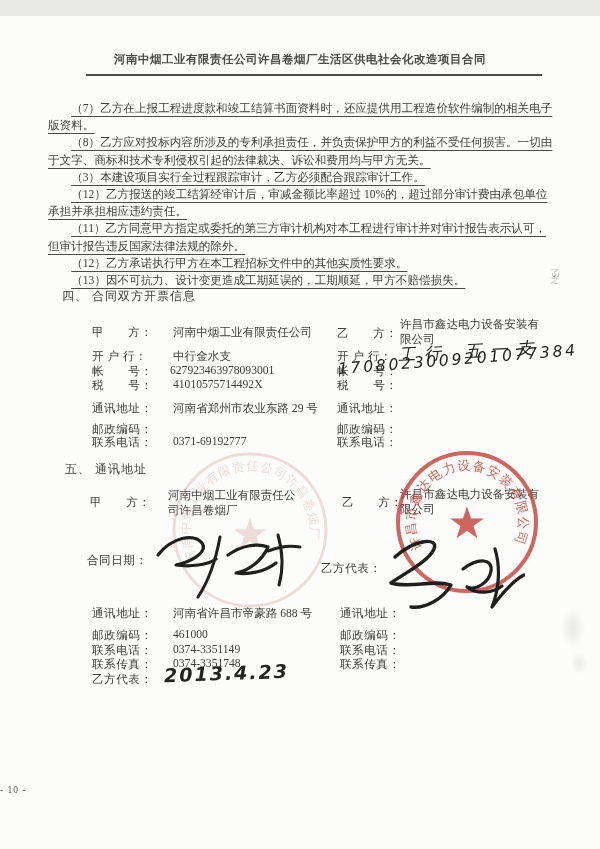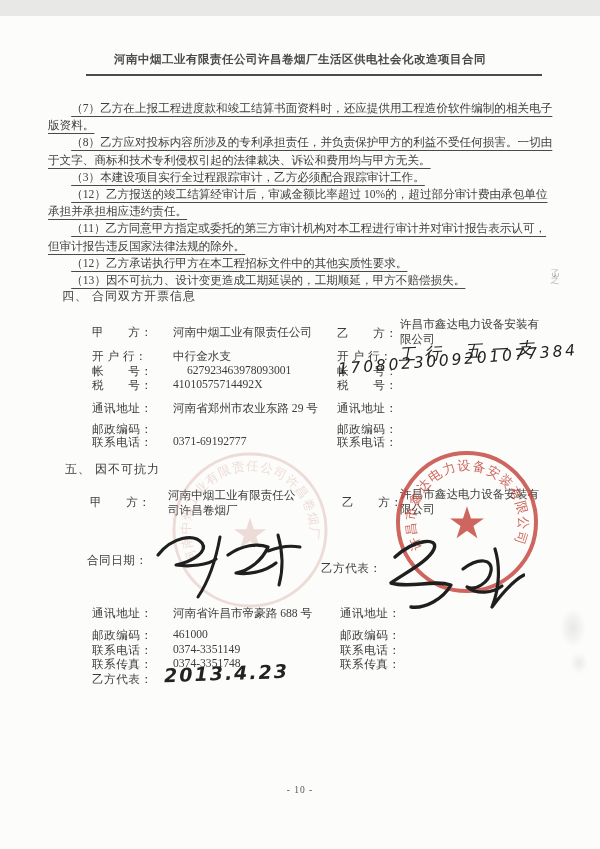--- a/index.html
+++ b/index.html
@@ -31,21 +31,21 @@
   .lbl{font-size:11.6px; color:#3c3c3c; letter-spacing:.5px;}
   .val{font-size:11.6px; color:#3c3c3c;}
   .wrapval{white-space:normal; line-height:14.5px;}
   .hand{
     font-family:"DejaVu Sans",sans-serif; font-style:italic; color:#222;
     white-space:pre;
   }
   .hw-bank{left:398px; top:324px; font-size:17px; letter-spacing:9px; transform:rotate(-3deg);}
   .hw-account{left:338px; top:344px; font-size:15.5px; letter-spacing:2.8px; transform:rotate(-4.5deg); transform-origin:left center;}
   .hw-date{left:164px; top:646px; font-size:19px; font-weight:bold; letter-spacing:2px; transform:rotate(-2deg);}
-  .pagenum{top:769px; left:0; right:0; text-align:center; font-size:9.5px; color:#555; letter-spacing:1px;}
+  .pagenum{top:769px; left:0; right:0; font-size:9.5px; color:#555; letter-spacing:1px;}
   .stamp{pointer-events:none;}
   .margin-marks{
     left:548px; top:246px; writing-mode:vertical-rl; font-size:9px;
     color:rgba(130,130,138,.55); letter-spacing:5px;
     font-family:"DejaVu Sans",sans-serif;
   }
   .smudge{border-radius:50%; pointer-events:none;}
   .smudge1{left:560px; top:592px; width:26px; height:40px;
     background:radial-gradient(closest-side, rgba(140,140,140,.18), rgba(140,140,140,0));}
   .smudge2{left:570px; top:636px; width:18px; height:22px;
@@ -70,42 +70,42 @@
     <p>（13）因不可抗力、设计变更造成工期延误的，工期顺延，甲方不赔偿损失。</p>
   </div>
 
   <div class="abs sec-heading" style="left:62px;top:272px">四、 合同双方开票信息</div>
 
   <div class="abs lbl" style="left:92px;top:309px">甲　　方：</div>
   <div class="abs val" style="left:173px;top:309px">河南中烟工业有限责任公司</div>
   <div class="abs lbl" style="left:92px;top:333px">开 户 行：</div>
   <div class="abs val" style="left:173px;top:333px">中行金水支</div>
   <div class="abs lbl" style="left:92px;top:348px">帐　　号：</div>
-  <div class="abs val" style="left:187px;top:348px">627923463978093001</div>
+  <div class="abs val" style="left:170px;top:348px">627923463978093001</div>
   <div class="abs lbl" style="left:92px;top:362px">税　　号：</div>
   <div class="abs val" style="left:173px;top:362px">41010575714492X</div>
   <div class="abs lbl" style="left:92px;top:385px">通讯地址：</div>
   <div class="abs val" style="left:173px;top:385px">河南省郑州市农业东路 29 号</div>
   <div class="abs lbl" style="left:92px;top:406px">邮政编码：</div>
   <div class="abs lbl" style="left:92px;top:419px">联系电话：</div>
   <div class="abs val" style="left:173px;top:419px">0371-69192777</div>
 
   <div class="abs lbl" style="left:337px;top:310px">乙　　方：</div>
   <div class="abs val wrapval" style="left:400px;top:302px;width:142px">许昌市鑫达电力设备安装有限公司</div>
   <div class="abs lbl" style="left:337px;top:333px">开 户 行：</div>
   <div class="abs lbl" style="left:337px;top:348px">帐　　号：</div>
   <div class="abs lbl" style="left:337px;top:362px">税　　号：</div>
   <div class="abs lbl" style="left:337px;top:385px">通讯地址：</div>
   <div class="abs lbl" style="left:337px;top:406px">邮政编码：</div>
   <div class="abs lbl" style="left:337px;top:419px">联系电话：</div>
 
   <div class="abs hand hw-bank">工行 五一支</div>
   <div class="abs hand hw-account">1708023009201077384</div>
 
-  <div class="abs sec-heading" style="left:65px;top:445px">五、 因不可抗力</div>
+  <div class="abs sec-heading" style="left:65px;top:445px">五、 通讯地址</div>
 
   <div class="abs lbl" style="left:90px;top:479px">甲　　方：</div>
   <div class="abs val wrapval" style="left:168px;top:473px;width:134px">河南中烟工业有限责任公司许昌卷烟厂</div>
   <div class="abs lbl" style="left:87px;top:537px">合同日期：</div>
 
   <div class="abs lbl" style="left:342px;top:479px">乙　　方：</div>
   <div class="abs val wrapval" style="left:400px;top:472px;width:142px">许昌市鑫达电力设备安装有限公司</div>
   <div class="abs lbl" style="left:321px;top:545px">乙方代表：</div>
 
   <svg class="abs stamp" style="left:168px;top:432px;opacity:.33" width="164" height="164" viewBox="0 0 164 164">

